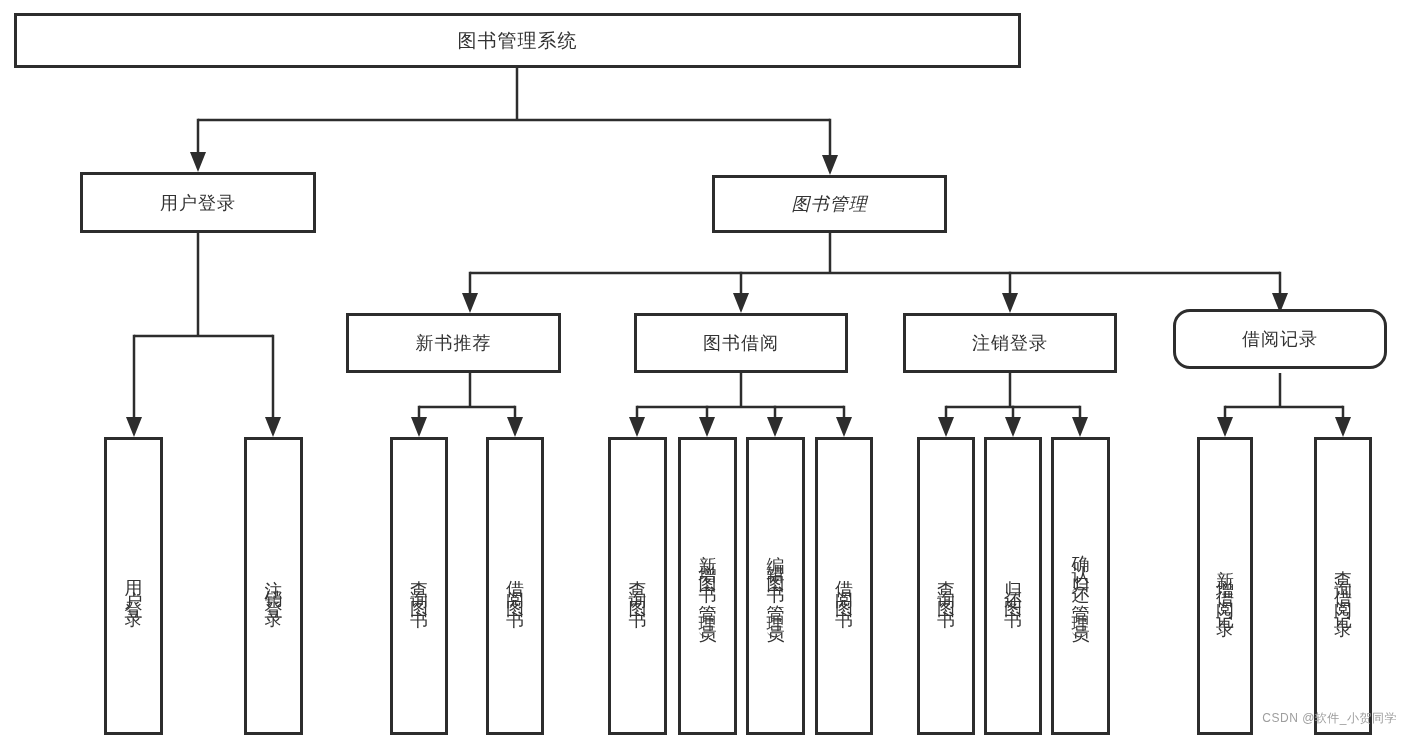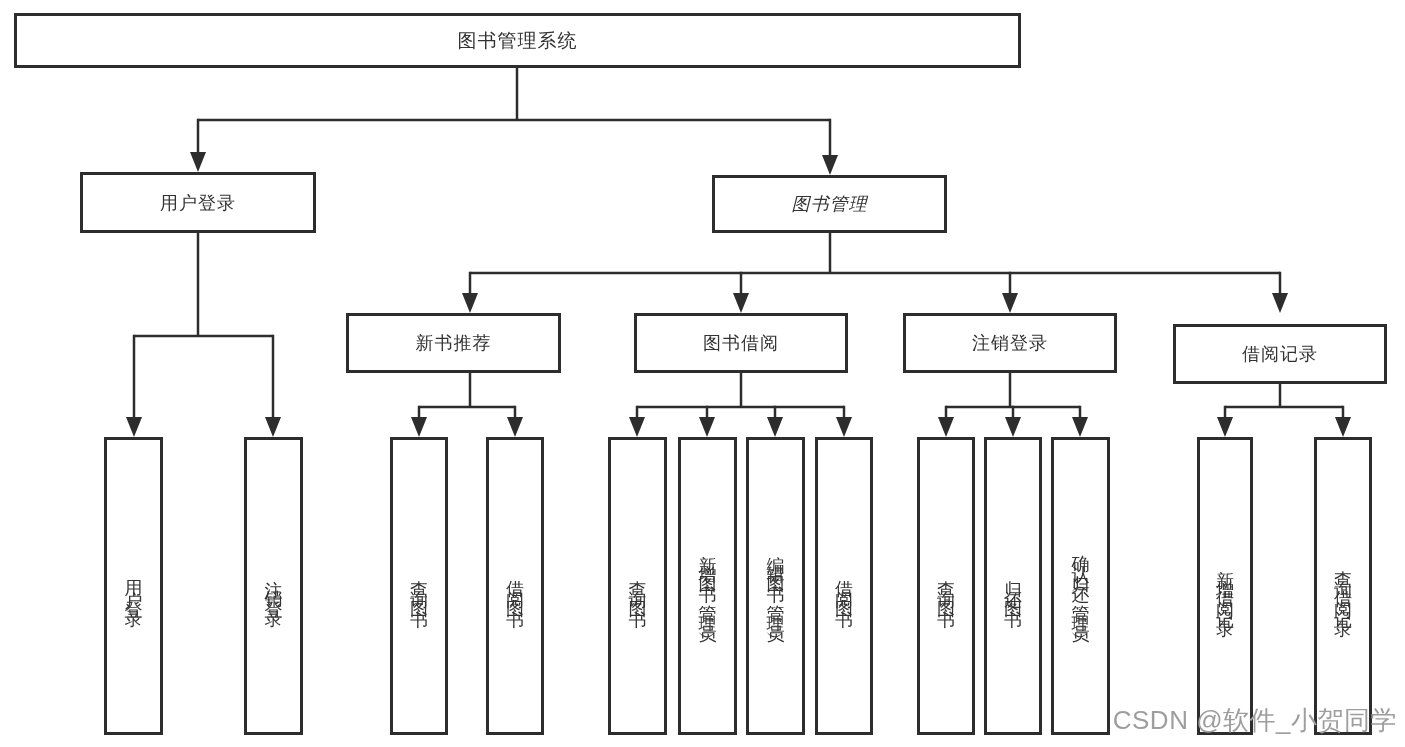--- a/index.html
+++ b/index.html
@@ -40,22 +40,22 @@
   .node.root{font-size:19px;}
   .node.vert{
     writing-mode:vertical-rl;
     text-orientation:mixed;
     letter-spacing:10px;
     font-size:18px;
     line-height:1;
   }
   .watermark{
     position:absolute;
-    right:8px;bottom:5px;
-    font-size:26px;
+    right:8px;bottom:16px;
+    font-size:12px;
     color:var(--wm);
     letter-spacing:0.5px;
     z-index:2;
     white-space:nowrap;
   }
 </style>
 </head>
 <body>
 
 <div class="canvas">
@@ -134,21 +134,21 @@
   </svg>
 
   <div class="node root" style="left:14px;top:13px;width:1007px;height:55px;">图书管理系统</div>
 
   <div class="node" style="left:80px;top:172px;width:236px;height:61px;">用户登录</div>
   <div class="node" style="left:712px;top:175px;width:235px;height:58px;font-style:italic;">图书管理</div>
 
   <div class="node" style="left:346px;top:313px;width:215px;height:60px;">新书推荐</div>
   <div class="node" style="left:634px;top:313px;width:214px;height:60px;">图书借阅</div>
   <div class="node" style="left:903px;top:313px;width:214px;height:60px;">注销登录</div>
-  <div class="node" style="left:1173px;top:324px;width:214px;height:60px;">借阅记录</div>
+  <div class="node" style="left:1173px;top:309px;width:214px;height:60px;border-radius:17px;">借阅记录</div>
 
   <div class="node vert" style="left:104px;top:437px;width:59px;height:298px;">用户登录</div>
   <div class="node vert" style="left:244px;top:437px;width:59px;height:298px;">注销登录</div>
 
   <div class="node vert" style="left:390px;top:437px;width:58px;height:298px;">查询图书</div>
   <div class="node vert" style="left:486px;top:437px;width:58px;height:298px;">借阅图书</div>
 
   <div class="node vert" style="left:608px;top:437px;width:59px;height:298px;">查询图书</div>
   <div class="node vert" style="left:678px;top:437px;width:59px;height:298px;">新增图书（管理员）</div>
   <div class="node vert" style="left:746px;top:437px;width:59px;height:298px;">编辑图书（管理员）</div>

